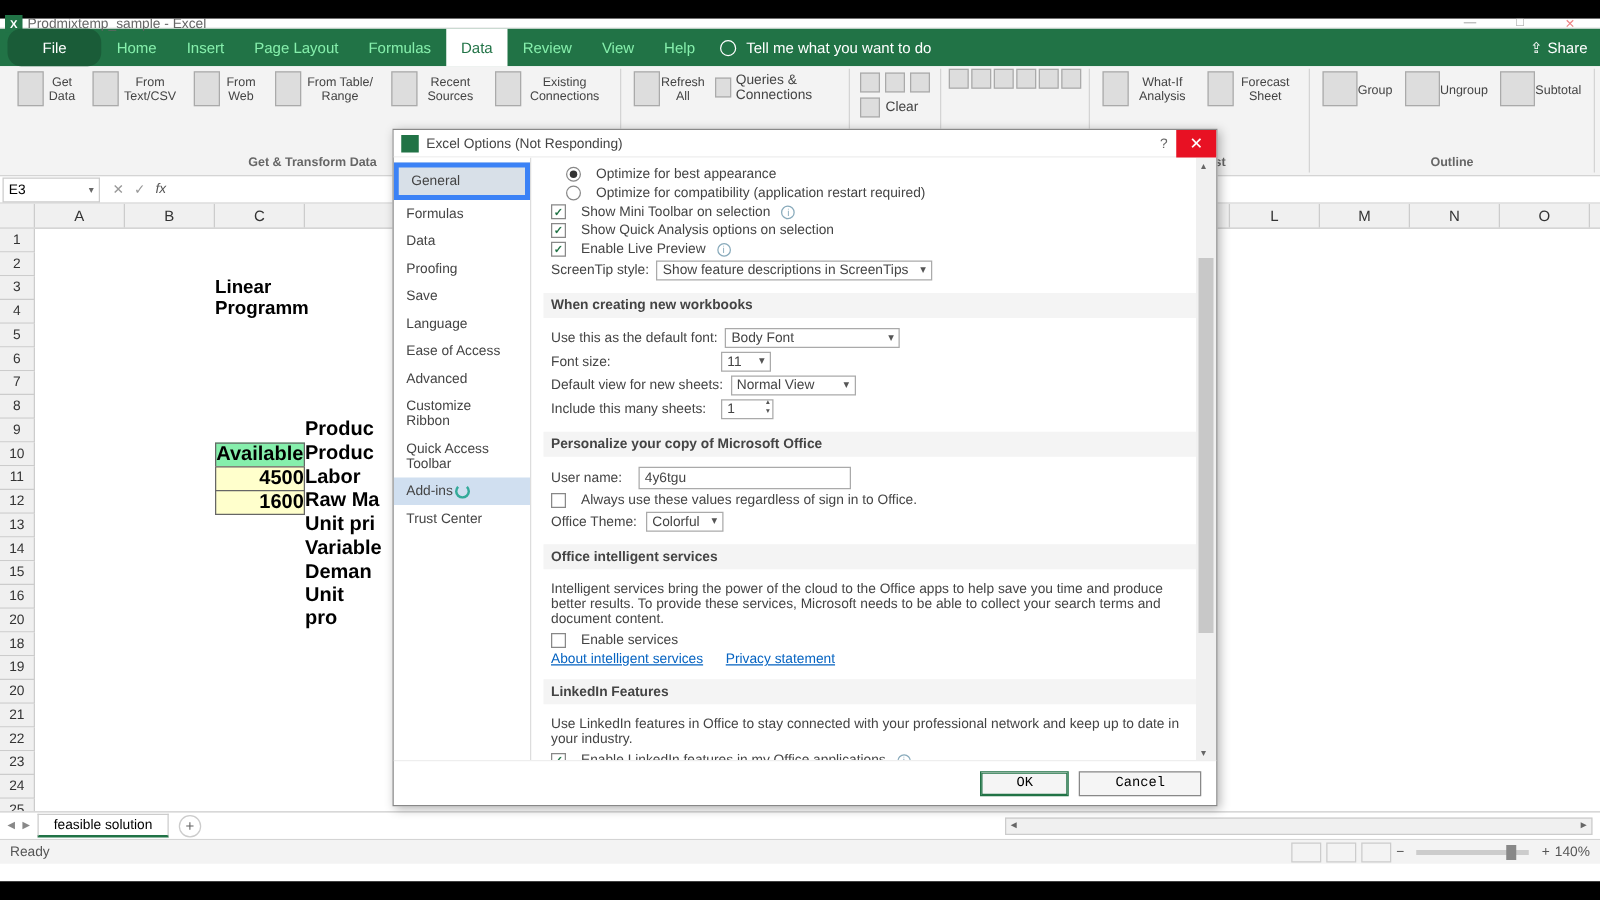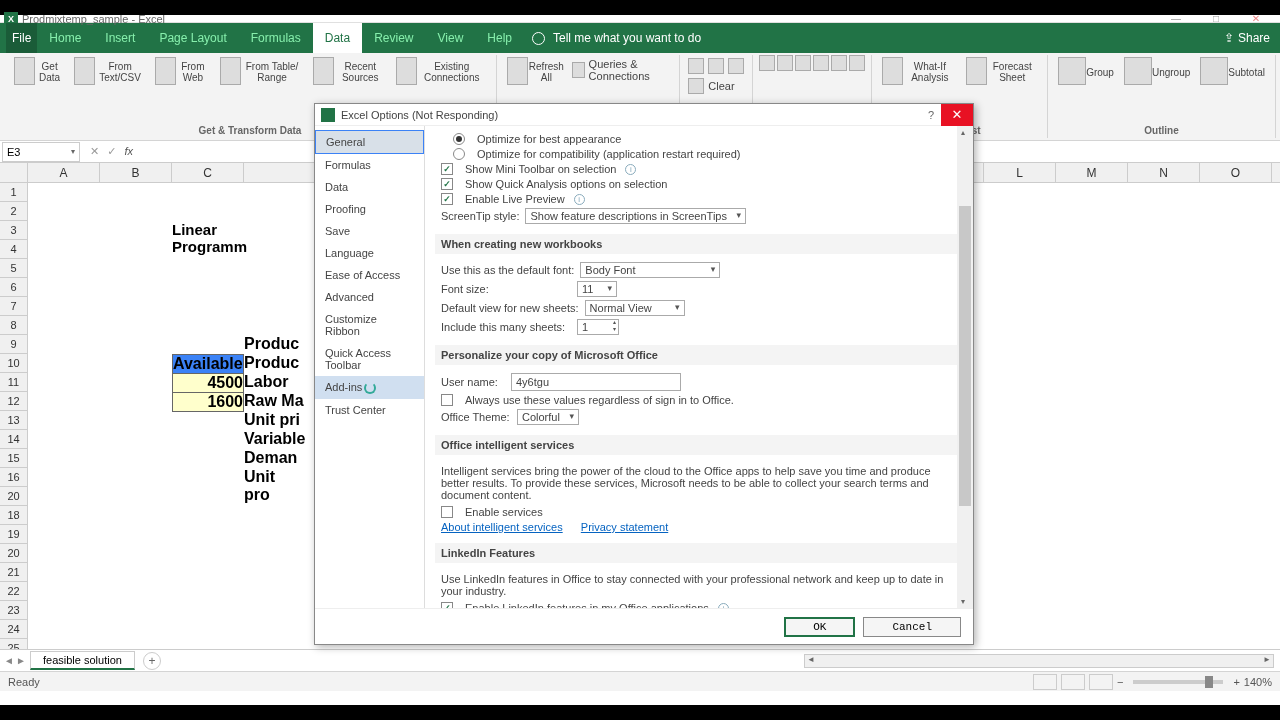--- a/index.html
+++ b/index.html
@@ -9,21 +9,21 @@
 .titlebar-icon { width: 14px; height: 14px; background: #217346; margin-right: 4px; display: inline-flex; align-items: center; justify-content: center; color: #fff; font-size: 9px; font-weight: bold; }
 .titlebar-text { flex: 1; }
 .win-controls { display: flex; }
 .win-btn { width: 40px; height: 8px; display: flex; align-items: center; justify-content: center; font-size: 10px; color: #999; }
 
 
 .ribbon { background: #fff; }
 .ribbon-tabs { height: 30px; background: #217346; display: flex; align-items: stretch; padding-left: 6px; }
 .ribbon-tab { padding: 0 12px; display: flex; align-items: center; font-size: 12px; color: #86efac; cursor: pointer; }
 .ribbon-tab.active { background: #fff; color: #217346; }
-.ribbon-file { background: #1a5c38; padding: 0 6px; display: flex; align-items: center; font-size: 12px; color: #fff; }
+.ribbon-file { background: #1a5c38; padding: 0 28px; display: flex; align-items: center; font-size: 12px; color: #fff; border-radius: 11px; }
 .ribbon-right { margin-left: auto; display: flex; align-items: center; padding-right: 10px; color: #fff; font-size: 12px; }
 .ribbon-right .share-icon { margin-right: 4px; }
 .tell-me { display: flex; align-items: center; color: #fff; font-size: 12px; padding-left: 8px; }
 .lightbulb { width: 13px; height: 13px; margin-right: 8px; border: 1px solid #fff; border-radius: 50%; }
 
 .ribbon-content { height: 88px; background: #f3f3f3; border-bottom: 1px solid #d4d4d4; display: flex; padding: 2px 4px; }
 .ribbon-group { display: flex; flex-direction: column; border-right: 1px solid #d4d4d4; padding: 0 6px; }
 .ribbon-group-items { display: flex; flex: 1; gap: 2px; align-items: flex-start; }
 .ribbon-group-label { font-size: 10px; color: #666; text-align: center; padding: 2px 0; font-weight: bold; }
 .ribbon-item { display: flex; flex-direction: row; align-items: center; padding: 2px 4px; font-size: 10px; color: #444; text-align: center; min-width: 40px; }
@@ -68,21 +68,21 @@
 
 .dialog { position: absolute; left: 314px; top: 88px; width: 660px; height: 542px; background: #fff; border: 1px solid #888; box-shadow: 2px 2px 8px rgba(0,0,0,0.3); display: flex; flex-direction: column; }
 .dialog-titlebar { height: 22px; background: #fff; display: flex; align-items: center; padding: 0 6px; font-size: 11px; color: #444; border-bottom: 1px solid #eee; }
 .dialog-title-icon { width: 14px; height: 14px; background: #217346; margin-right: 6px; }
 .dialog-title { flex: 1; }
 .dialog-help { width: 20px; text-align: center; color: #666; }
 .dialog-close { width: 32px; height: 22px; background: #e81123; color: #fff; display: flex; align-items: center; justify-content: center; font-size: 13px; margin: -0px -6px 0 0; }
 .dialog-body { flex: 1; display: flex; overflow: hidden; }
 .dialog-nav { width: 110px; background: #fff; border-right: 1px solid #ddd; padding-top: 4px; }
 .dialog-nav-item { padding: 5px 10px; font-size: 11px; color: #444; cursor: pointer; }
-.dialog-nav-item.selected { background: #d8e0e8; border: 1px solid #3b82f6; }
+.dialog-nav-item.selected { background: #d8e0e8; border: 4px solid #3b82f6; }
 .dialog-nav-item.highlight { background: #d0dff0; }
 .busy-cursor{display:inline-block; width:12px; height:12px; border:2px solid #3a9; border-top-color:transparent; border-radius:50%; vertical-align:middle; margin-left:2px;}
 .dialog-content { flex: 1; padding: 4px 14px 4px 10px; font-size: 11px; color: #444; overflow-y: auto; position:relative; }
 .dialog-scrollbar{position:absolute; right:0; top:0; bottom:0; width:16px; background:#f0f0f0;}
 .dialog-scrollbar-thumb{position:absolute; left:2px; right:2px; top:80px; height:300px; background:#c8c8c8;}
 .dialog-scrollbar::before{content:'▴'; position:absolute; top:2px; left:4px; font-size:8px; color:#666;}
 .dialog-scrollbar::after{content:'▾'; position:absolute; bottom:2px; left:4px; font-size:8px; color:#666;}
 .section-head { font-weight: 600; background: #f4f4f4; padding: 4px 6px; margin: 10px 0 8px 0; }
 .form-row { display: flex; align-items: center; margin: 3px 0; padding-left: 6px; gap: 6px; }
 .form-label { min-width: 130px; }
@@ -96,21 +96,21 @@
 .spinner { border: 1px solid #aaa; width: 42px; padding: 1px 14px 1px 4px; position: relative; display:inline-block; background:#fff;}
 .spinner::after { content: '▴\A▾'; white-space: pre; position: absolute; right: 2px; top: -1px; font-size: 6px; line-height: 7px; color: #555; }
 .link { color: #0563c1; text-decoration: underline; cursor: pointer; }
 .info-icon { display: inline-block; width: 11px; height: 11px; border: 1px solid #8ab; border-radius: 50%; font-size: 8px; text-align: center; line-height: 10px; color: #8ab; margin-left: 3px; }
 .dialog-footer { height: 36px; display: flex; justify-content: flex-end; align-items: center; gap: 8px; padding: 0 12px; border-top: 1px solid #eee; }
 .dlg-btn { min-width: 68px; padding: 3px 28px; border: 1px solid #888; background: #f5f5f5; font-size: 11px; text-align: center; font-family: Liberation Mono, monospace; }
 .dlg-btn.primary { border: 1px solid #217346; box-shadow: inset 0 0 0 1px #217346;}
 
 
 .sheet-text-big { font-size: 15px; font-weight: bold; }
-.bordered { border: 1px solid #666; background: #3b82f6; font-weight: bold; }
+.bordered { border: 1px solid #666; background: #86efac; font-weight: bold; }
 .bordered-y { border: 1px solid #666; background: #ffffcc; font-weight: bold; text-align:right;}
 .bold { font-weight: bold; }
 </style>
 </head>
 <body>
 
 <div class="app-window">
 
   <div class="titlebar">
     <span class="titlebar-icon">X</span>

